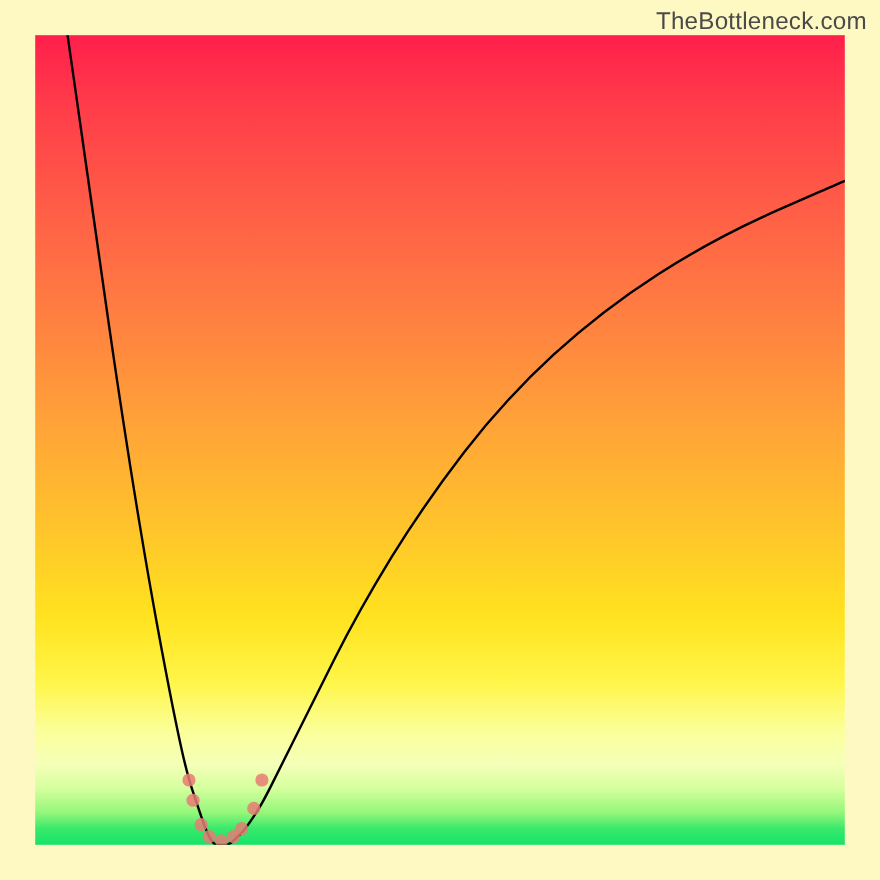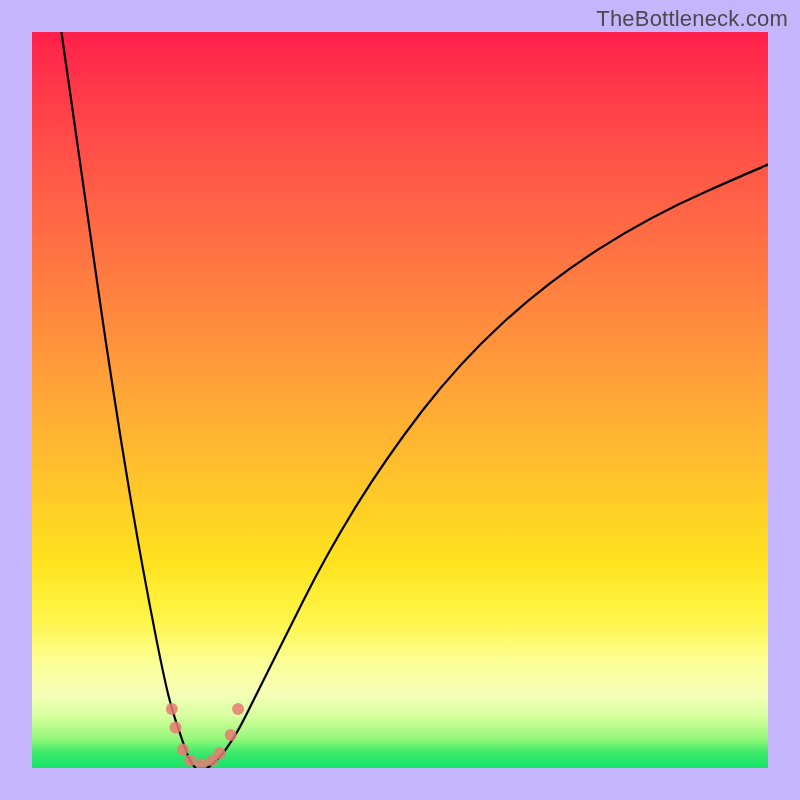--- a/index.html
+++ b/index.html
@@ -8,21 +8,21 @@
     width: 800px;
     height: 800px;
     overflow: hidden;
     background: #000;
     font-family: Arial, Helvetica, sans-serif;
   }
   .stage {
     position: relative;
     width: 800px;
     height: 800px;
-    background: #c4b5fd;
+    background: #fef9c3;
   }
   .plot-area {
     position: absolute;
     left: 32px;
     top: 32px;
     width: 736px;
     height: 736px;
     
     background: linear-gradient(
       to bottom,

